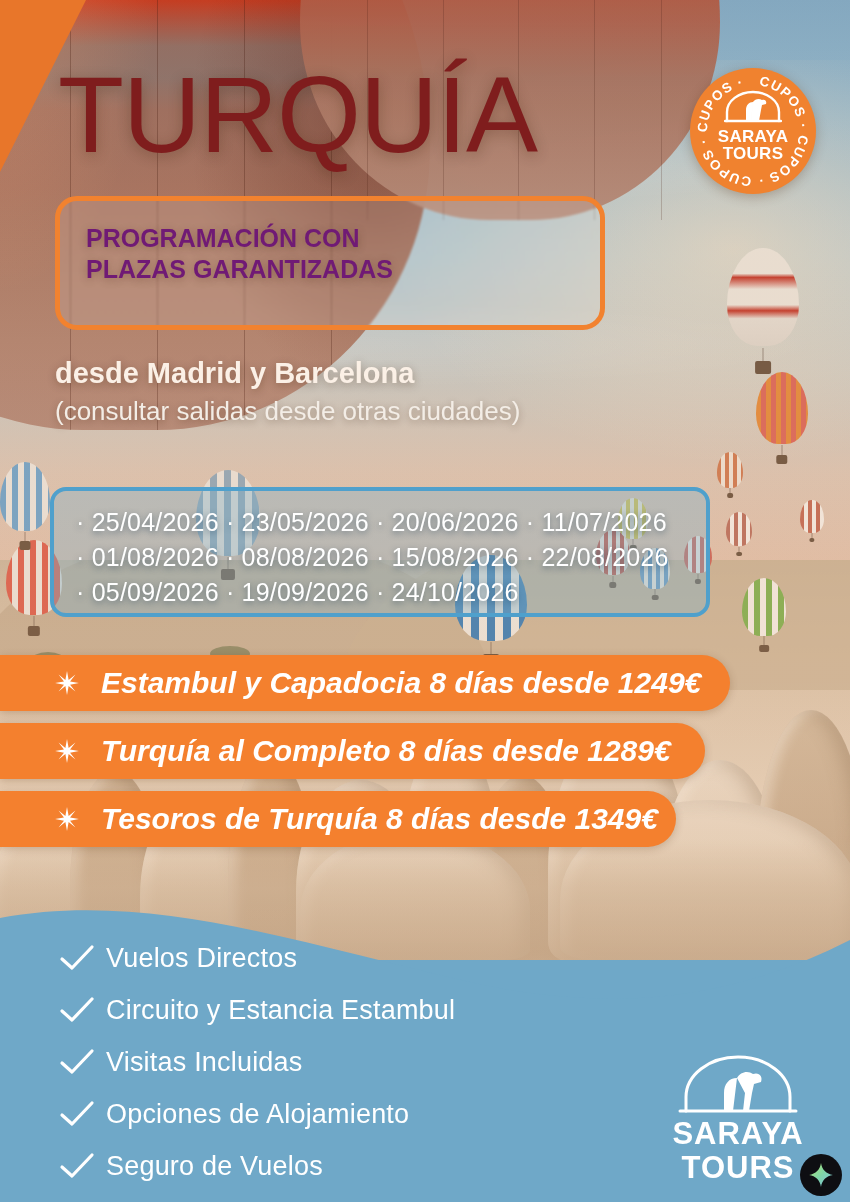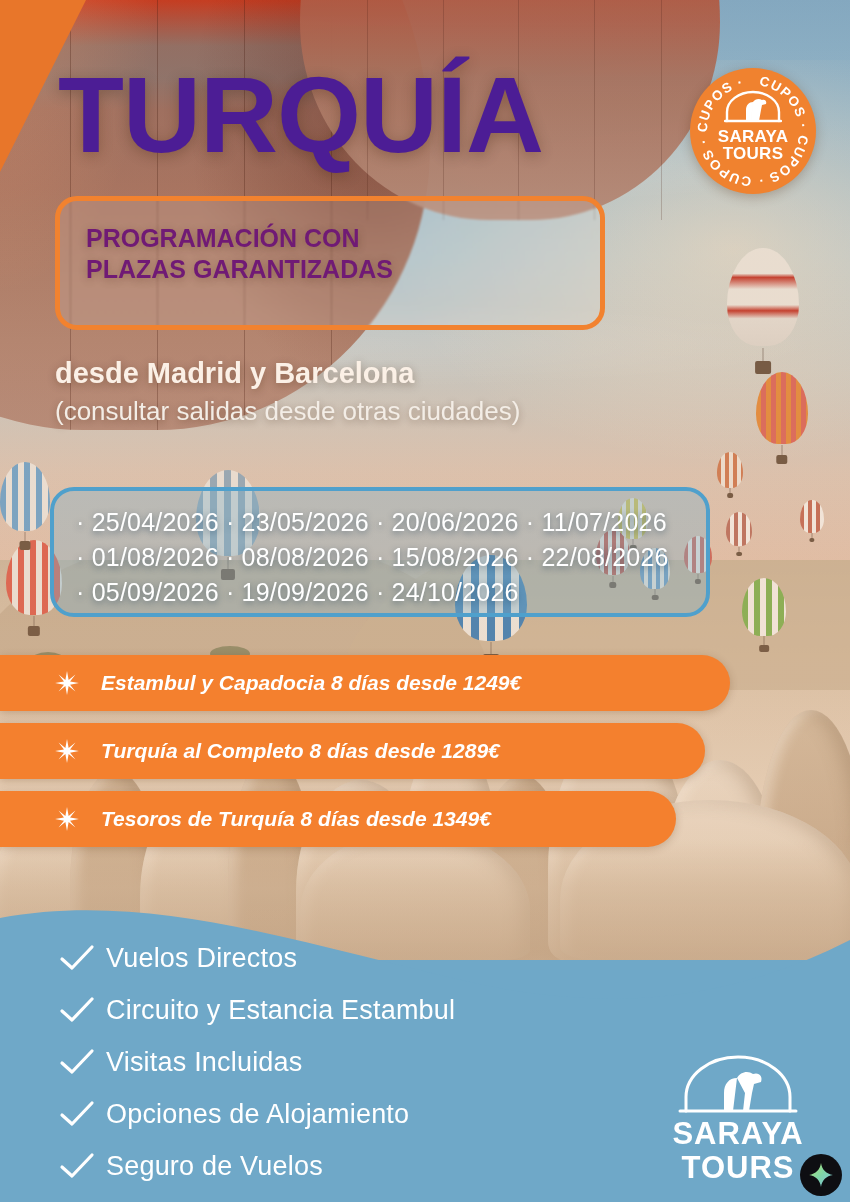--- a/index.html
+++ b/index.html
@@ -145,23 +145,23 @@
   
   .corner-orange{
     position:absolute; left:0; top:0; width:86px; height:172px;
     background:#E8762A;
     clip-path:polygon(0 0, 86px 0, 0 172px);
   }
 
   
   .title{
     position:absolute; left:58px; top:62px;
-    font-size:108px; line-height:.98; font-weight:700;
+    font-size:108px; line-height:.98; font-weight:400;
     letter-spacing:-1px;
-    color:#4c1d95;
+    color:#7f1d1d;
     text-shadow:0 3px 14px rgba(60,30,10,.30);
     white-space:nowrap;
     text-align:center;
   }
 
   
   .cupos{
     position:absolute; left:690px; top:68px;
     width:126px; height:126px; border-radius:50%;
     background:#F0822F;
@@ -209,39 +209,39 @@
     margin-top:2px;
     text-shadow:0 2px 7px rgba(60,30,10,.35);
     white-space:nowrap;
   }
 
   
   .datesbox{
     position:absolute; left:50px; top:487px;
     width:660px; height:130px;
     border:4px solid #4FA0CC;
-    border-radius:24px;
+    border-radius:16px;
     background:rgba(120,175,205,.34);
     padding:14px 37px 0 22px;
   }
   .datesbox .row{
     color:#FFFFFF; font-size:25px; line-height:35px; font-weight:400;
     letter-spacing:.2px; white-space:nowrap;
     text-shadow:0 2px 6px rgba(25,55,80,.55);
   }
 
   
   .bar{
     position:absolute; left:0;
     height:56px; border-radius:0 28px 28px 0;
     background:#F4802E;
     display:flex; align-items:center;
     padding-left:61px;
     color:#FFFFFF;
-    font-size:21px; font-weight:700; font-style:italic;
+    font-size:30px; font-weight:700; font-style:italic;
     white-space:nowrap;
     box-shadow:0 2px 8px rgba(80,40,10,.22);
   }
   .bar .star{
     position:absolute; left:54px; top:50%; transform:translateY(-50%);
     width:26px; height:26px; color:#fff;
   }
   .bar .lbl{ margin-left:40px; }
   .bar1{top:655px; width:730px;}
   .bar2{top:723px; width:705px;text-align:right;}

